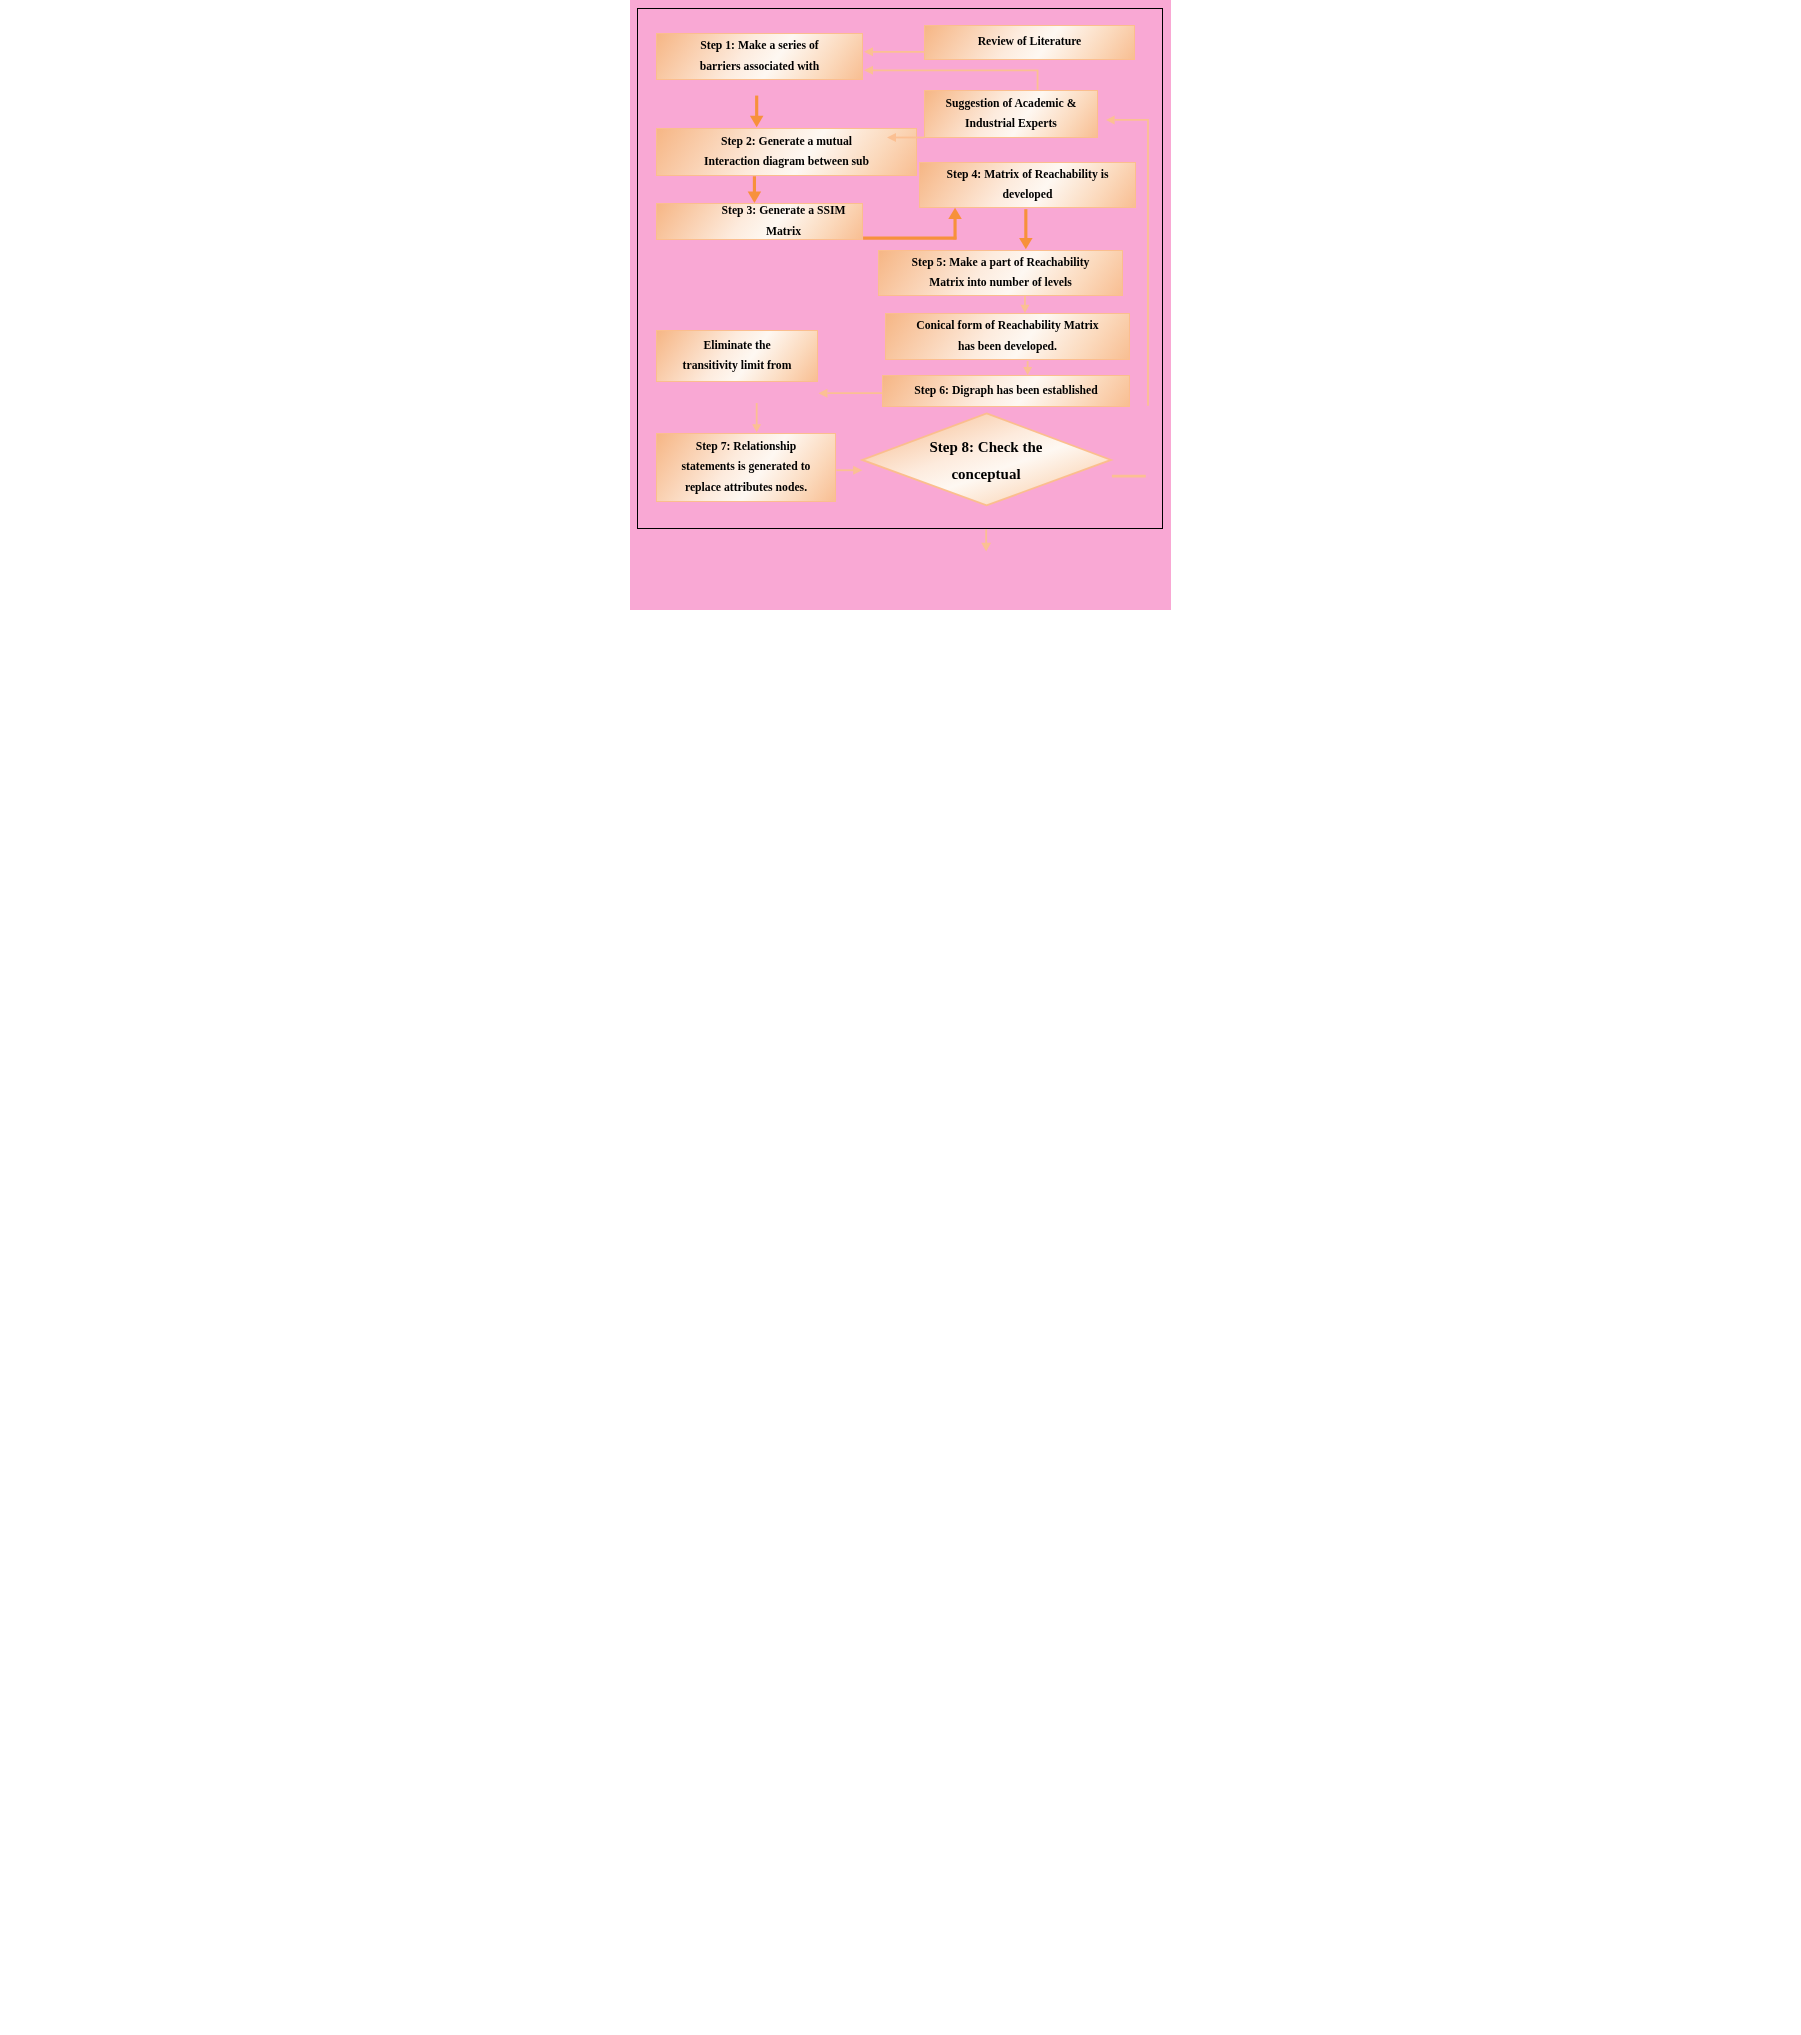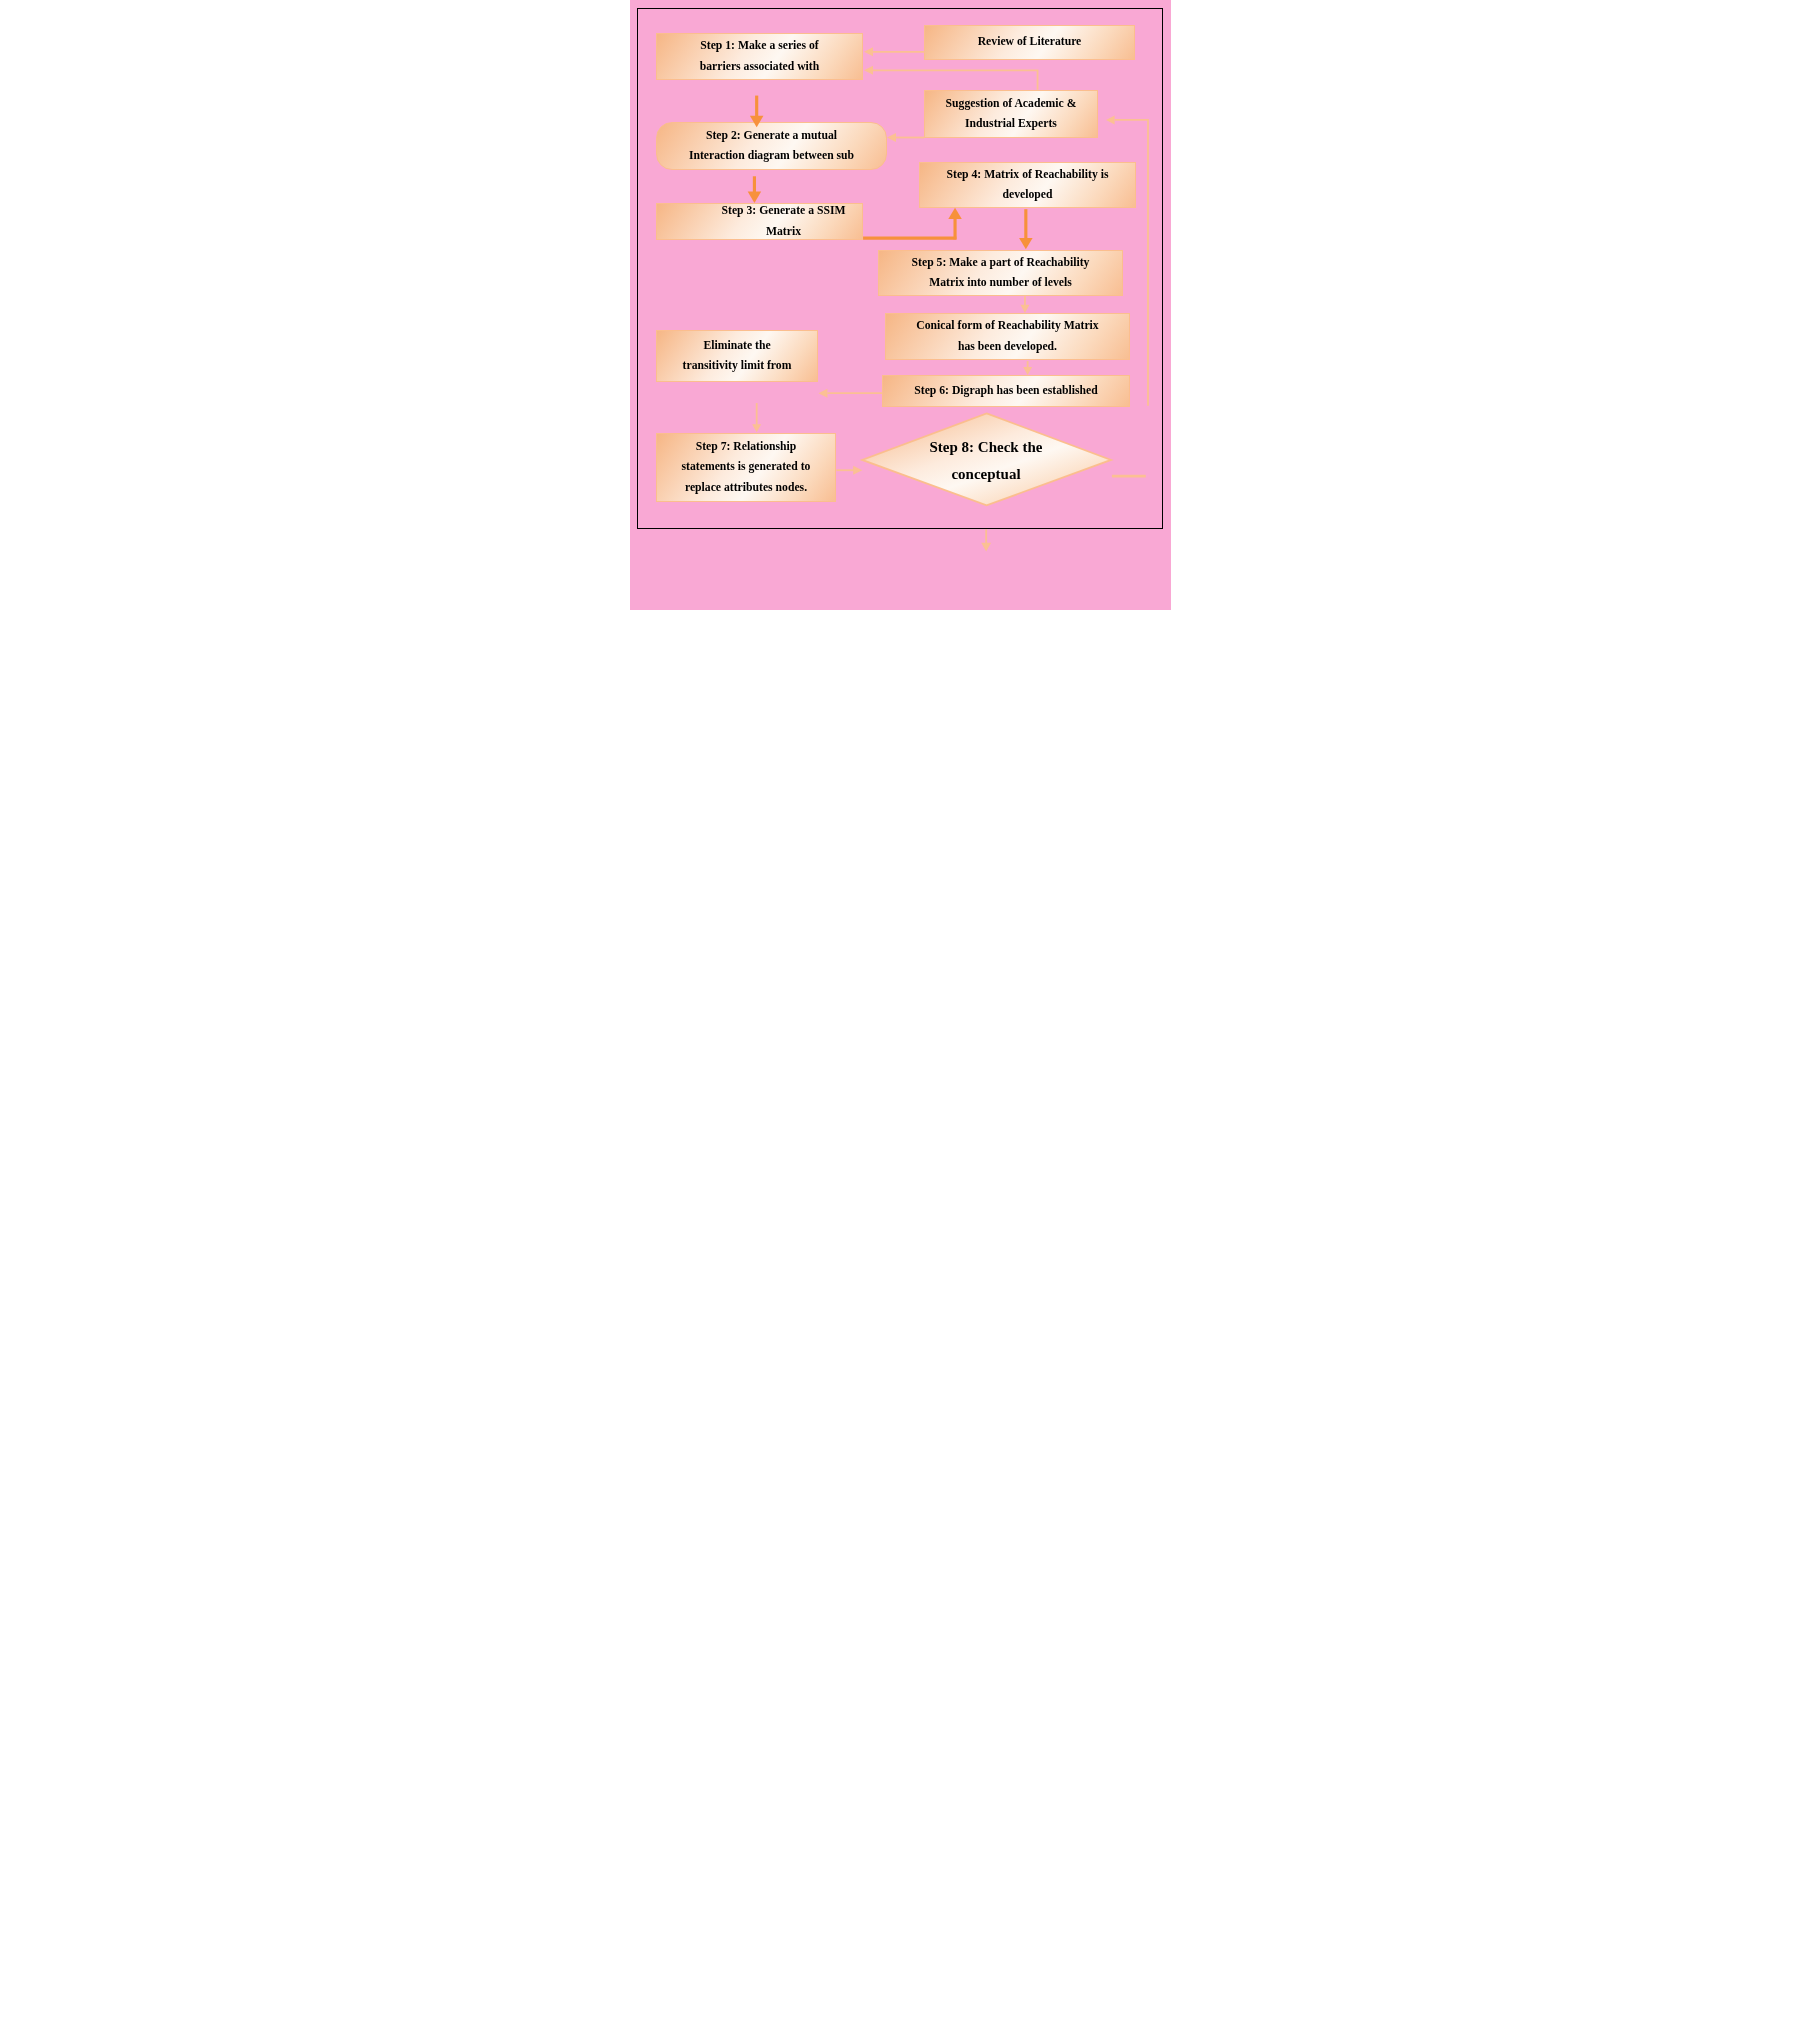--- a/index.html
+++ b/index.html
@@ -117,21 +117,21 @@
   </svg>
 
   <div class="node" style="left:294px;top:25px;width:211px;height:35px;">Review of Literature</div>
 
   <div class="node" style="left:26px;top:33px;width:207px;height:47px;">Step 1: Make a series of
 barriers associated with</div>
 
   <div class="node" style="left:294px;top:90px;width:174px;height:48px;">Suggestion of Academic &amp;
 Industrial Experts</div>
 
-  <div class="node" style="left:26px;top:122px;width:231px;height:48px;border-radius:16px;">Step 2: Generate a mutual
+  <div class="node" style="left:26px;top:128px;width:261px;height:48px;">Step 2: Generate a mutual
 Interaction diagram between sub</div>
 
   <div class="node" style="left:26px;top:203px;width:207px;height:37px;padding-left:48px;">Step 3: Generate a SSIM Matrix</div>
 
   <div class="node" style="left:289px;top:162px;width:217px;height:46px;">Step 4: Matrix of Reachability is
 developed</div>
 
   <div class="node" style="left:248px;top:250px;width:245px;height:46px;">Step 5: Make a part of Reachability
 Matrix into number of levels</div>
 

